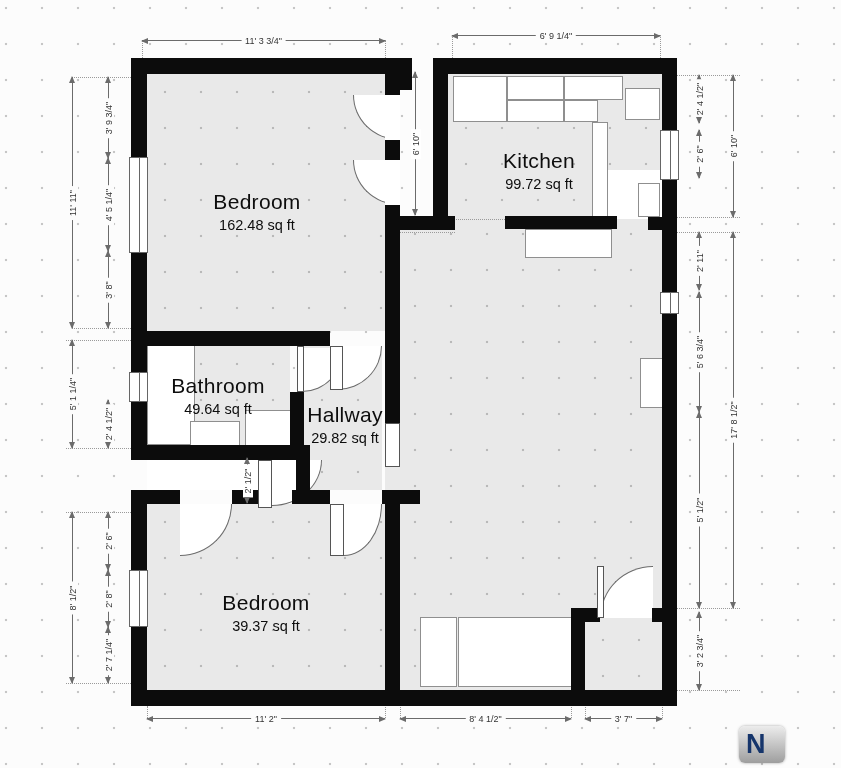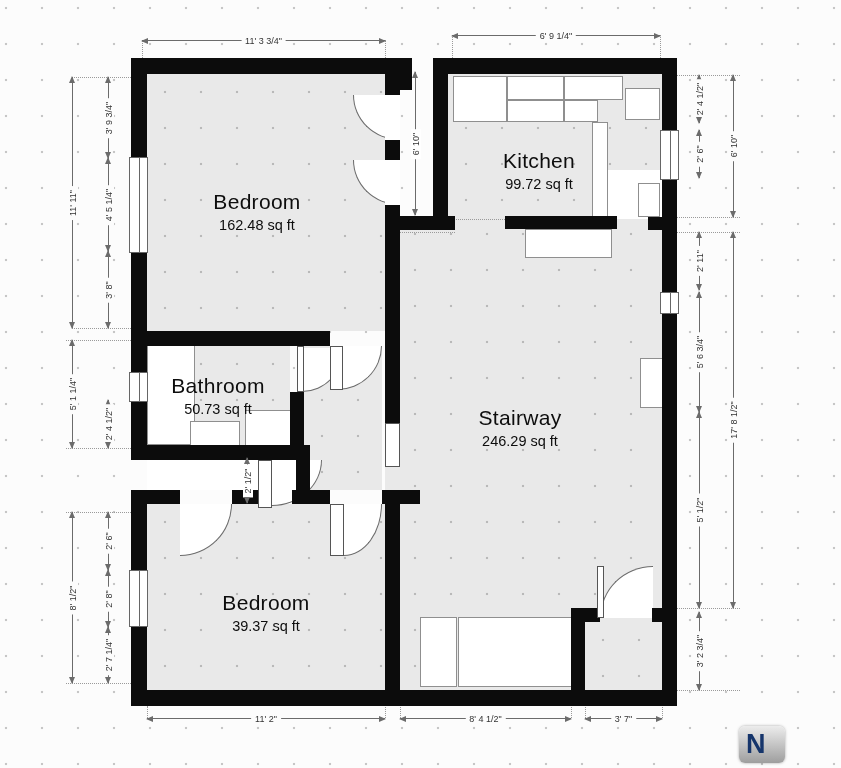--- a/index.html
+++ b/index.html
@@ -156,25 +156,25 @@
   <div class="rlabel" style="left:257px;top:211px;">
     <div class="rname">Bedroom</div>
     <div class="rarea">162.48 sq ft</div>
   </div>
   <div class="rlabel" style="left:539px;top:170px;">
     <div class="rname">Kitchen</div>
     <div class="rarea">99.72 sq ft</div>
   </div>
   <div class="rlabel" style="left:218px;top:395px;">
     <div class="rname">Bathroom</div>
-    <div class="rarea">50.73 sq ft</div>
-  </div>
-  <div class="rlabel" style="left:520px;top:427px;">
-    <div class="rname">Stairway</div>
-    <div class="rarea">246.29 sq ft</div>
+    <div class="rarea">49.64 sq ft</div>
+  </div>
+  <div class="rlabel" style="left:345px;top:424px;">
+    <div class="rname">Hallway</div>
+    <div class="rarea">29.82 sq ft</div>
   </div>
   <div class="rlabel" style="left:266px;top:612px;">
     <div class="rname">Bedroom</div>
     <div class="rarea">39.37 sq ft</div>
   </div>
 
   <div class="dim dim-h" style="left:142px;top:40px;width:243px;">
     <span class="dlabel">11' 3 3/4"</span>
   </div>
   <div class="dim dim-h" style="left:452px;top:35px;width:208px;">

